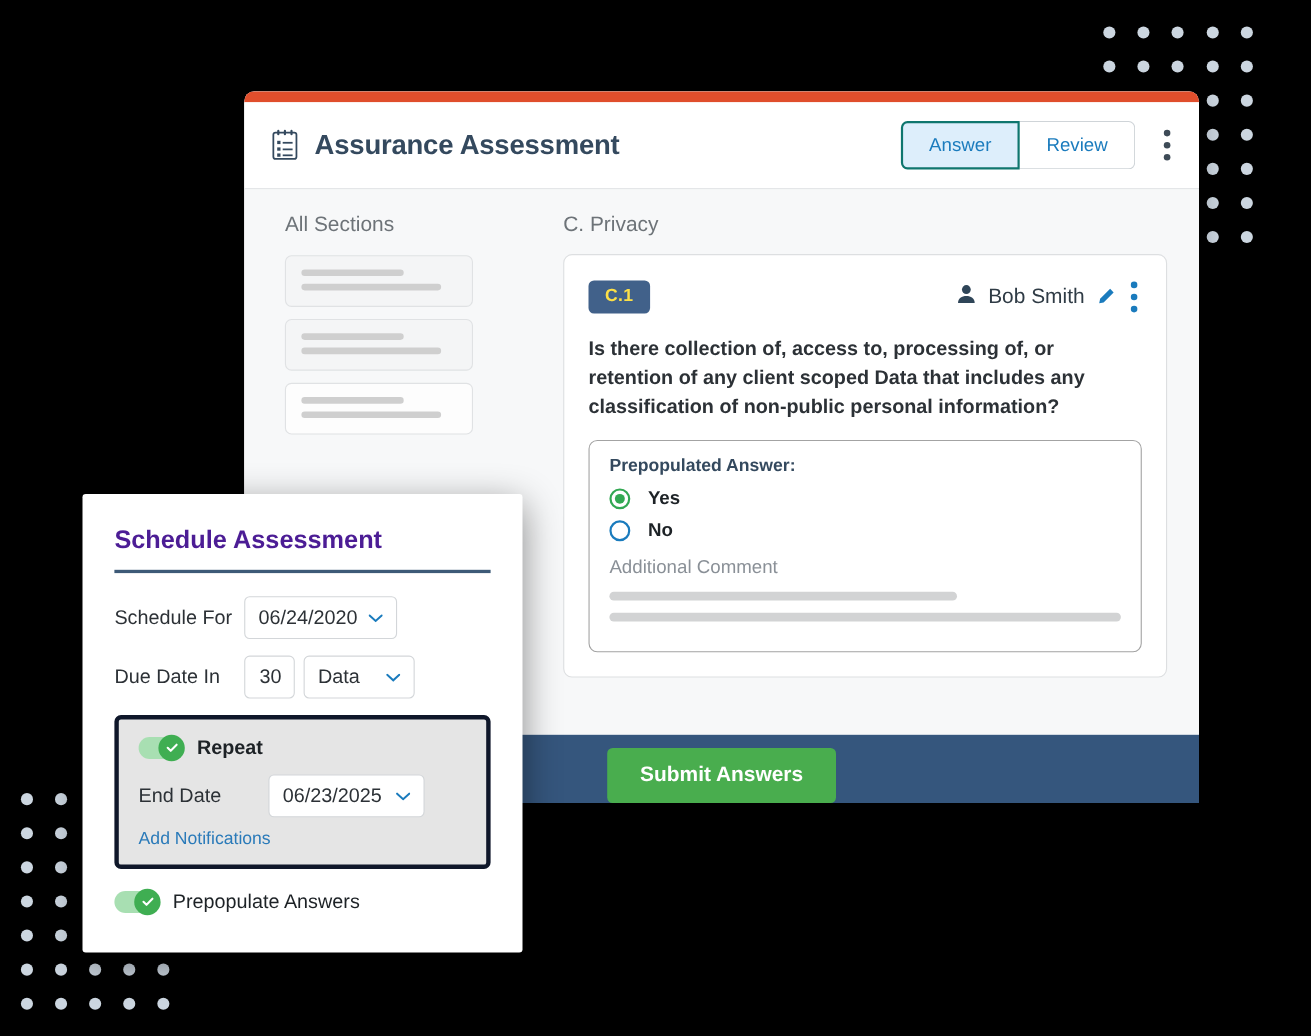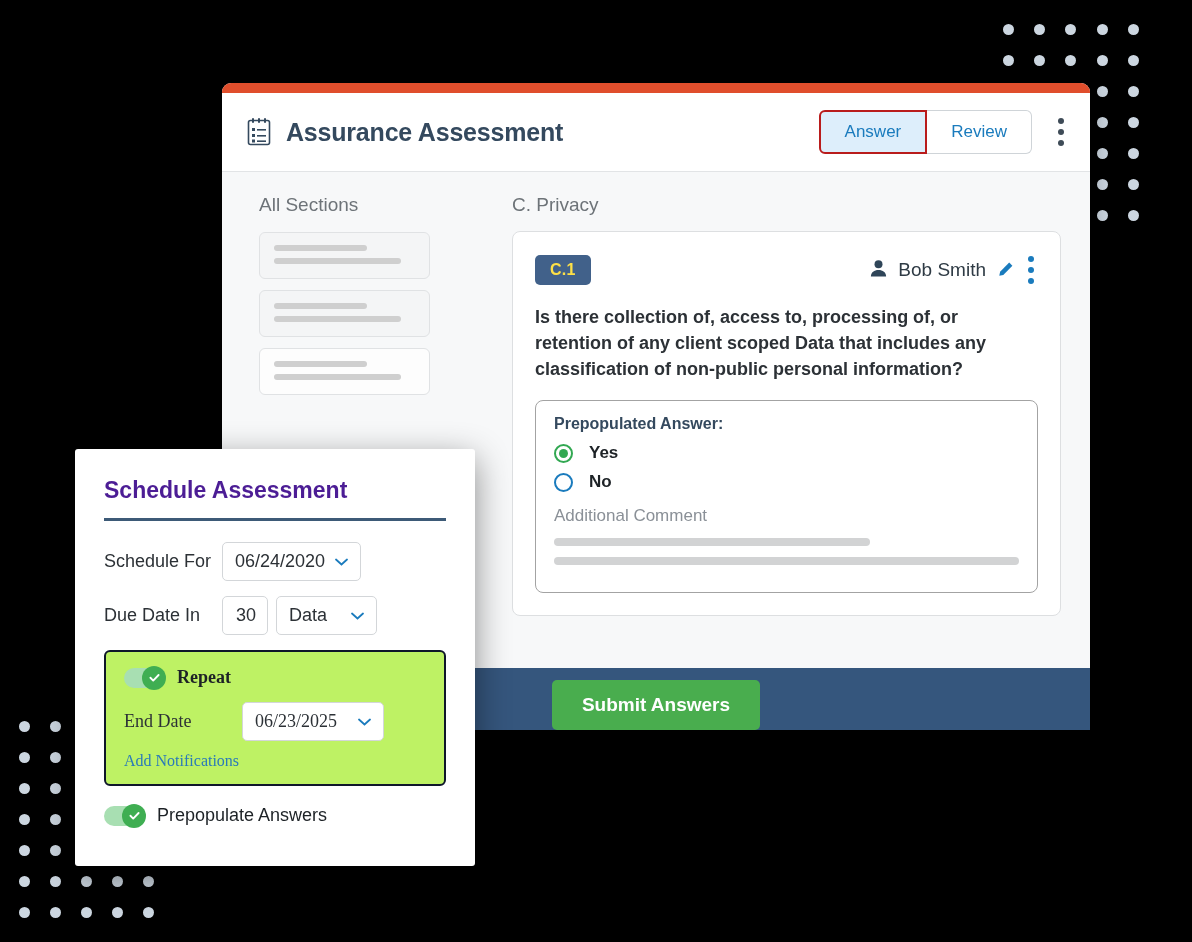--- a/index.html
+++ b/index.html
@@ -47,21 +47,21 @@
   .seg-group { display: flex; border-radius: 6px; }
   .seg-btn {
     font-size: 17px; padding: 10px 24px;
     background: #fff; color: #1a7bbd;
     border: 1px solid #cfd4d8; cursor: pointer;
     font-family: "Liberation Sans", sans-serif;
   }
   .seg-btn:first-child { border-radius: 6px 0 0 6px; }
   .seg-btn:last-child  { border-radius: 0 6px 6px 0; border-left: none; }
   .seg-btn.active {
-    background: #ddeefb; border: 2px solid #b91c1c;
+    background: #ddeefb; border: 2px solid #0f766e;
     color: #1a7bbd; z-index: 2;
   }
   .kebab { display:flex; flex-direction:column; gap:5px; cursor:pointer; padding: 4px; }
   .kebab i { width:6px; height:6px; border-radius:50%; background:#3e4b57; display:block; }
   .kebab.blue i { background:#1a7bbd; }
 
   
   #app-body { display: flex; height: 496px; background: #f7f8f9; gap: 48px; }
   #sidebar { width: 228px; padding: 22px 20px 0 37px; }
   #sidebar-title { font-size: 19px; color: #6d7378; margin-bottom: 16px; }
@@ -138,22 +138,22 @@
   }
   .select-val { font-size: 18px; color: #2c3136; white-space: nowrap; }
   .chev { width: 13px; height: 8px; flex: none; }
   .num-box {
     border: 1px solid #d3d6d9; border-radius: 5px; background: #fff;
     padding: 8px 11px; font-size: 18px; color: #2c3136; text-align: right;
     width: 46px; margin-right: 8px; cursor: text;
   }
 
   #repeat-box {
-    border: 2px solid #0f172a; border-radius: 6px; background: #bef264;
-    padding: 15px 18px 14px 18px; margin-top: 4px; font-family: Liberation Serif, serif;
+    border: 4px solid #0f172a; border-radius: 6px; background: #e5e5e5;
+    padding: 15px 18px 14px 18px; margin-top: 4px;
   }
   .toggle-row { display: flex; align-items: center; gap: 13px; margin-bottom: 14px; }
   .toggle {
     width: 40px; height: 20px; border-radius: 11px; background: #a8dfb2;
     position: relative; flex: none; cursor: pointer;
   }
   .toggle .knob {
     position: absolute; right: -2px; top: -2px;
     width: 24px; height: 24px; border-radius: 50%; background: #3fae52;
     display: flex; align-items: center; justify-content: center;

